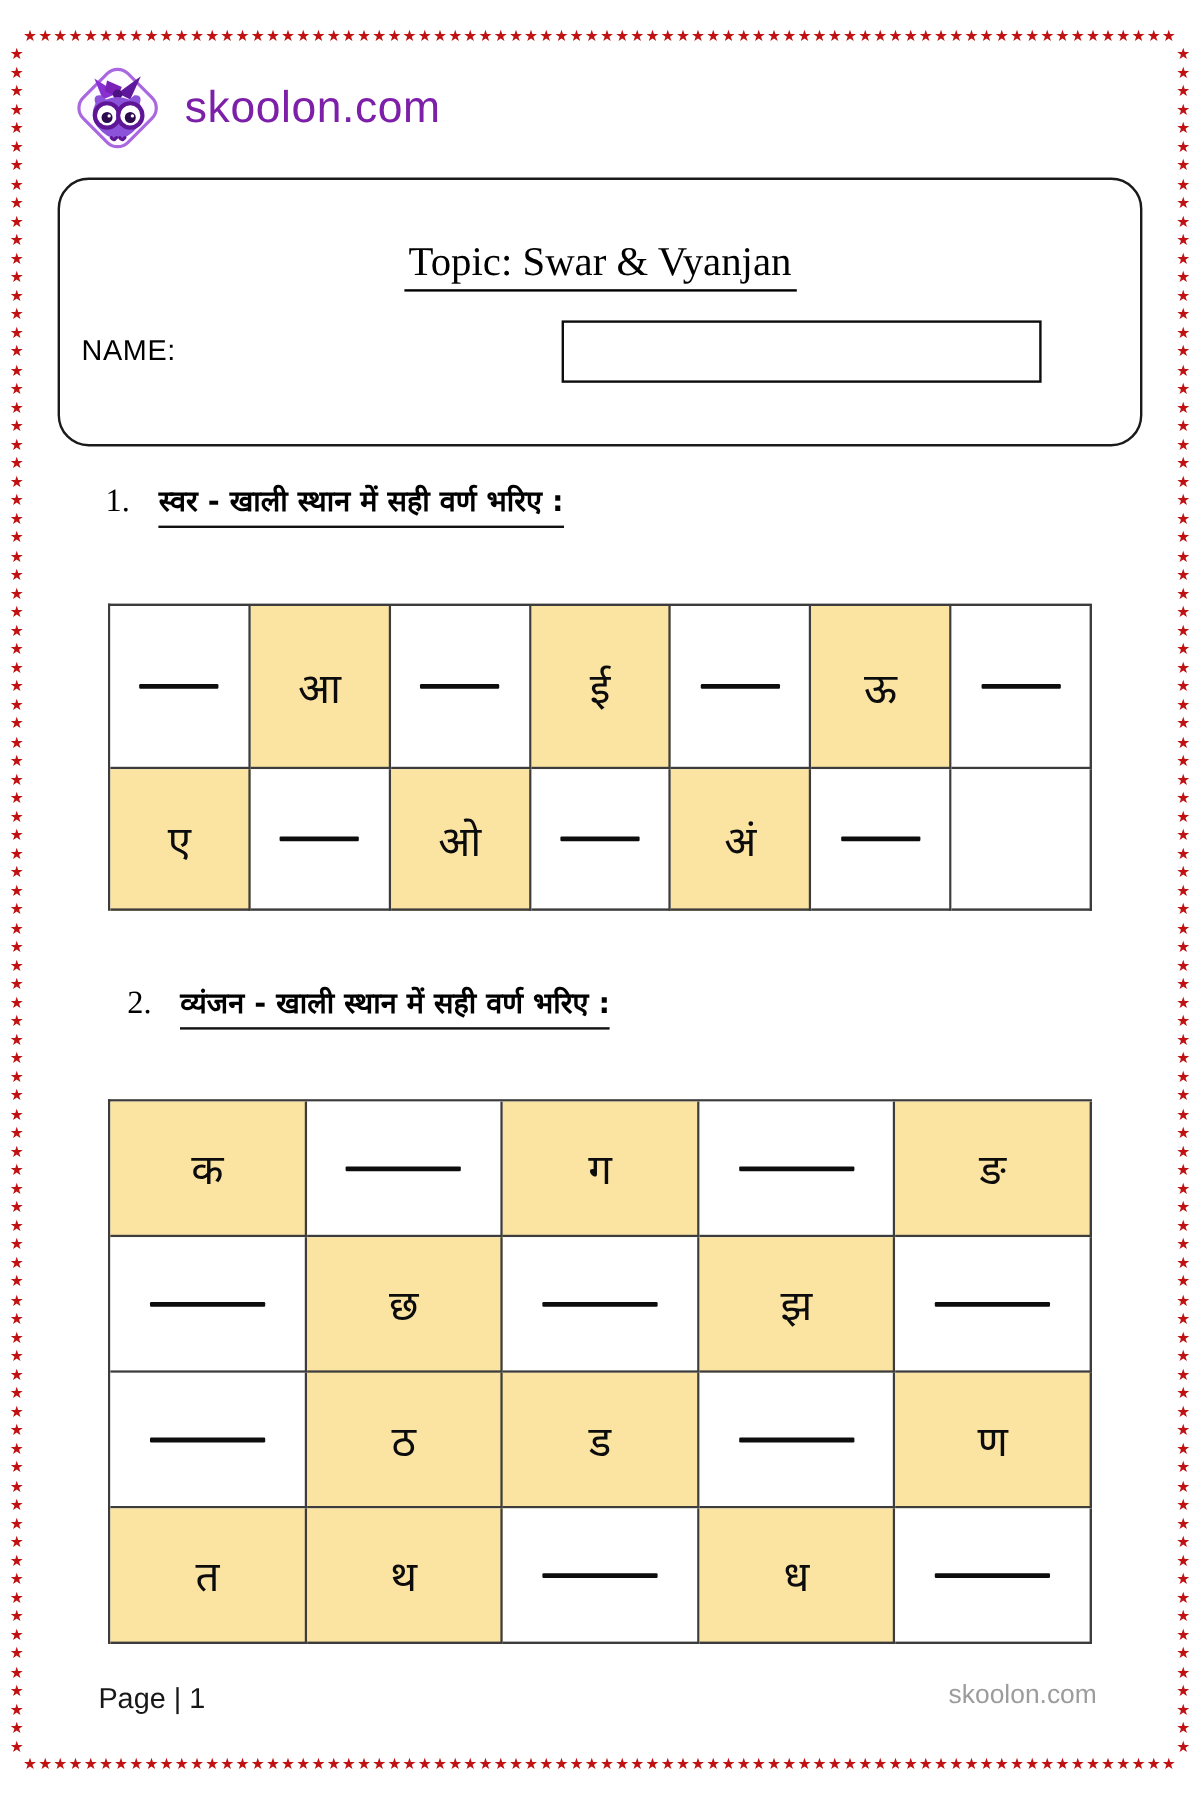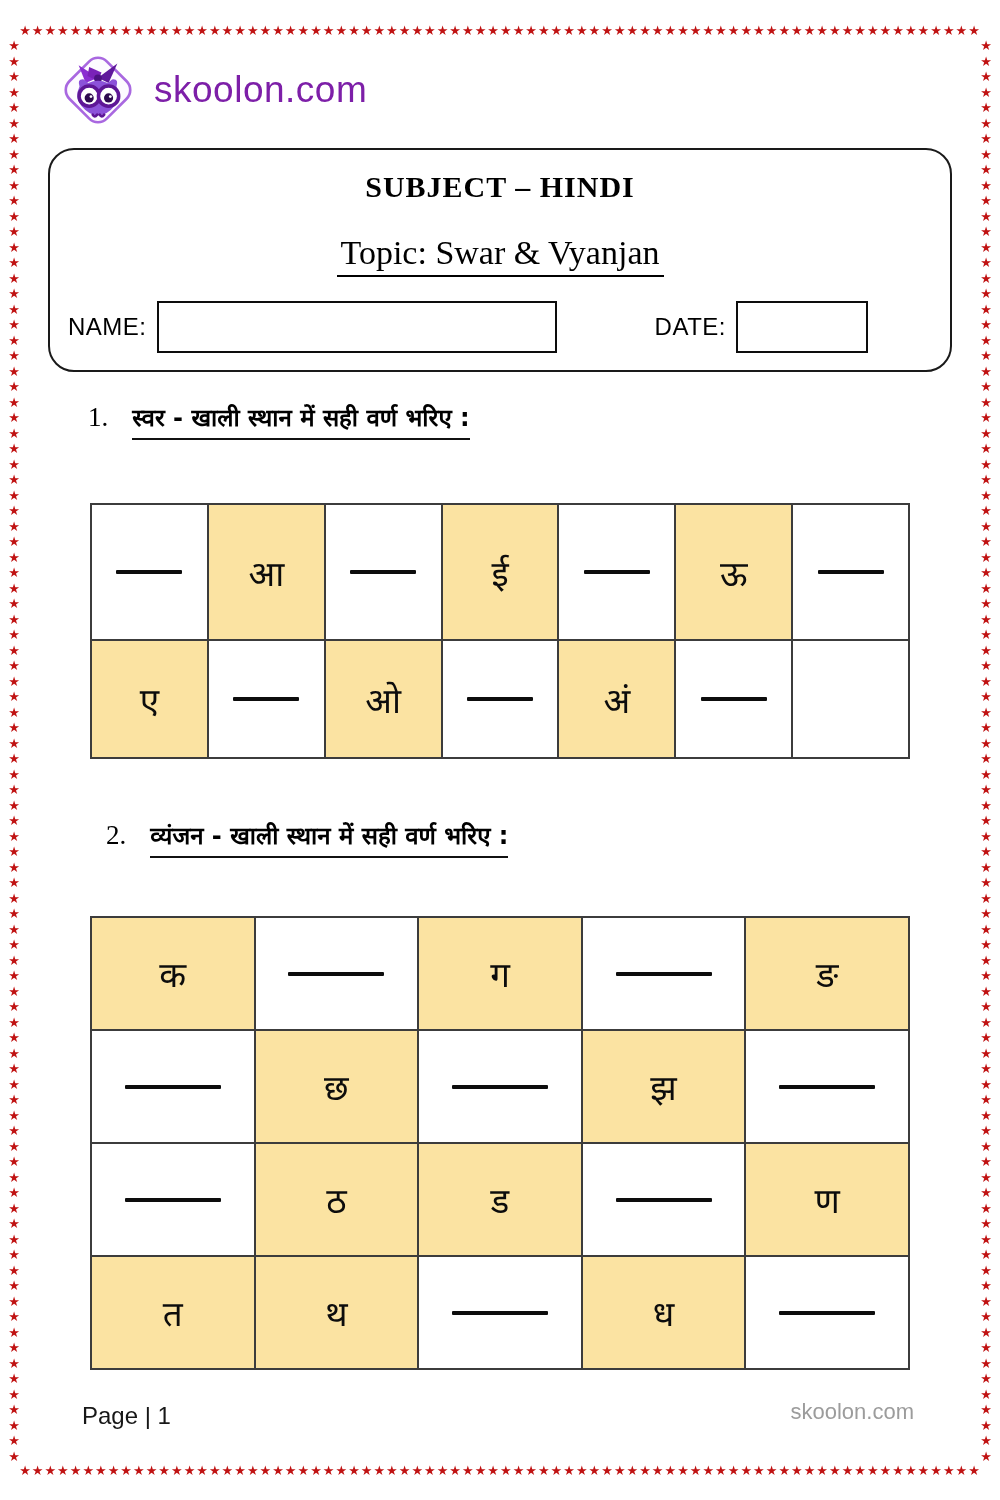--- a/index.html
+++ b/index.html
@@ -308,30 +308,25 @@
       <circle cx="62" cy="59" r="5.2" fill="#2d0a4e"></circle>
       <circle cx="42" cy="57.5" r="1.6" fill="#fff"></circle>
       <circle cx="64" cy="57.5" r="1.6" fill="#fff"></circle>
 
       <path d="M44 78 q2 4 5 0 M52 78 q2 4 5 0" stroke="#5e1696" stroke-width="3" fill="none" stroke-linecap="round"></path>
     </svg>
     <span class="brand-text">skoolon.com</span>
   </div>
 
   <div class="header-box">
-    <div class="subject">SUBJECT – HINDI</div>
     <br>
     <div class="topic">Topic: Swar &amp; Vyanjan</div>
     <div class="fields">
       <span class="field-label">NAME:</span>
       <div class="write-box name-box"></div>
-      <span class="date-group">
-        <span class="field-label">DATE:</span>
-        <div class="write-box date-box"></div>
-      </span>
     </div>
   </div>
 
   <div class="q-head q1">
     <span class="q-num">1.</span>
     <span class="q-title">स्वर - खाली स्थान में सही वर्ण भरिए :</span>
   </div>
   <div class="grid t1">
       <div class="trow">
         <div class="cell">

